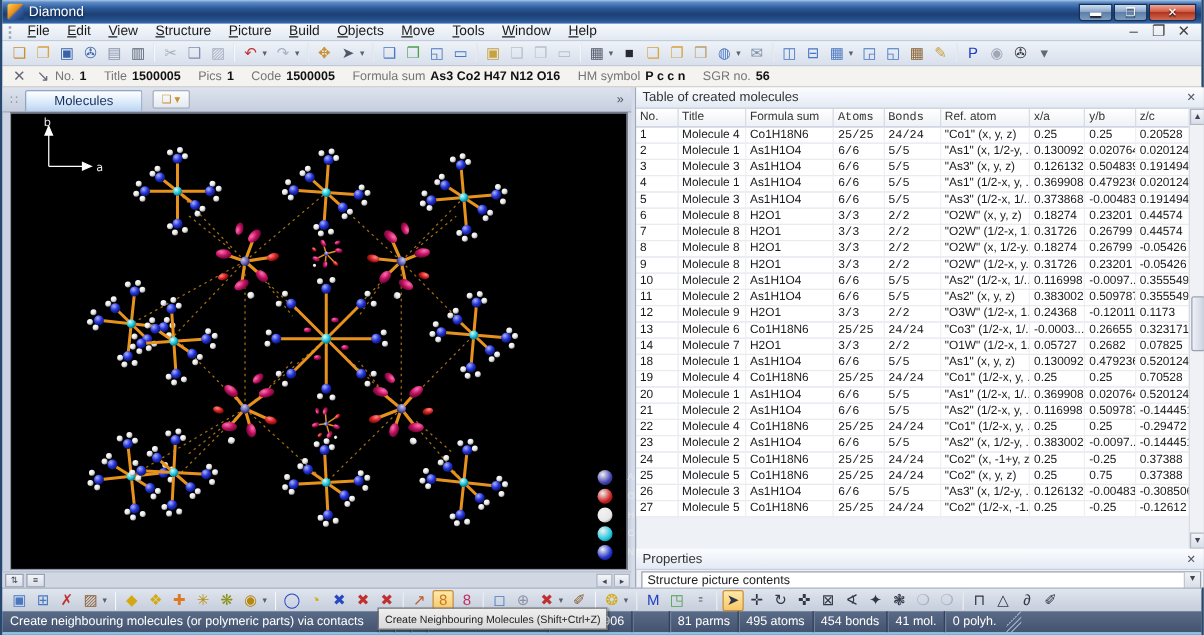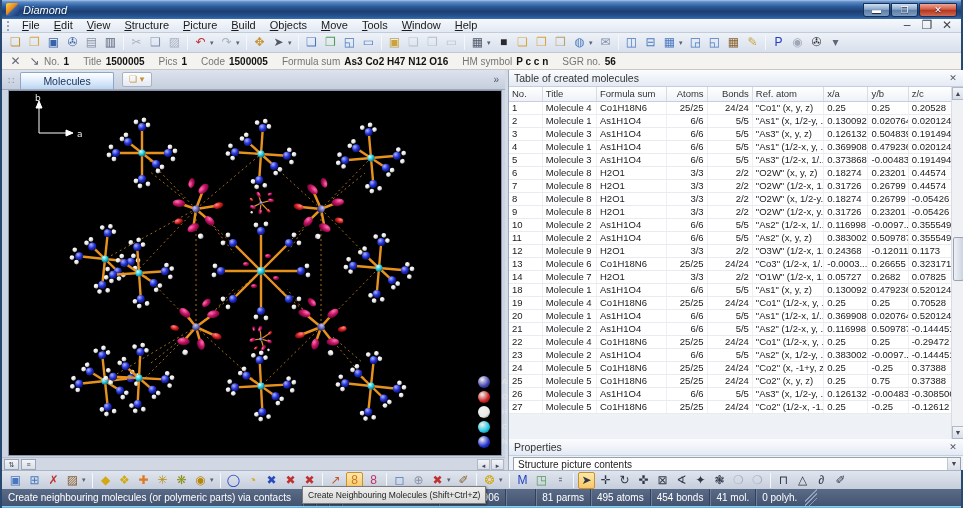--- a/index.html
+++ b/index.html
@@ -5,21 +5,21 @@
   * { box-sizing: border-box; margin: 0; padding: 0; }
   html,body { width:963px; height:508px; overflow:hidden; }
   body { font-family:"Liberation Sans", sans-serif; font-size:11px; color:#222; background:#000; }
   #app { position:relative; width:963px; height:508px; background:#d6dce6; border-left:2px solid #27496f; border-right:2px solid #27496f; }
 
   
   #titlebar { position:absolute; left:0; top:0; width:100%; height:19px;
     background:linear-gradient(#a9c6e8 0%,#5d8bc6 10%,#2b5a9b 35%,#1d3f72 60%,#25538f 85%,#3a6db1 100%);
     display:flex; align-items:center; padding:0 4px; color:#fff; }
   #app-icon { width:13px; height:13px; margin-right:4px; background:linear-gradient(135deg,#ffd24a 0%,#e88a1a 45%,#3a62a8 55%,#16396b 100%); border-radius:2px; }
-  #title-text { font-size:11px; text-shadow:0 1px 2px #0a2040;font-style:italic; }
+  #title-text { font-size:11px; text-shadow:0 1px 2px #0a2040; }
   .win-btns { margin-left:auto; display:flex; gap:1px; padding-top:0px; }
   .win-btn { width:27px; height:14px; border:1px solid #163055; border-radius:0 0 3px 3px; font-size:9px; line-height:12px; text-align:center; color:#fff;
     background:linear-gradient(#cfe0f2,#8aa6c8 45%,#5d7fa8 50%,#7e9cc0); text-shadow:0 1px 1px #223; }
   .win-btn.close { background:linear-gradient(#f0a898,#d05a42 45%,#b03420 50%,#d06a50); width:38px; }
 
   
   #menubar { position:absolute; left:0; top:19px; width:100%; height:14px; background:linear-gradient(#f6f9fc,#e2e9f3); border-bottom:1px solid #c4ccd8; display:flex; align-items:center; padding-left:3px; }
   #menu-grip { width:4px; height:10px; border-left:2px dotted #9aa6b8; margin:0 4px 0 2px; }
   .menu-item { padding:0 7px; font-size:11px; color:#1a1a1a; line-height:13px; }
   .menu-item::first-letter { text-decoration:underline; }
@@ -57,21 +57,21 @@
   #hs-track { flex:1; }
   .hs-arrow { width:13px; height:11px; font-size:7px; text-align:center; line-height:11px; color:#445; border:1px solid #b0b8c6; background:linear-gradient(#f2f5f9,#d8dee8); margin-right:1px; }
 
   
   #right-panel { position:absolute; left:506px; top:70px; width:457px; height:400px; background:#eef1f6; border-left:1px solid #9aa8c0; }
   .pane-header { height:17px; background:linear-gradient(#fbfcfe,#e4eaf4); border-bottom:1px solid #c5cedd; display:flex; align-items:center; padding:0 5px; font-size:10.5px; color:#333; }
   .pane-close { margin-left:auto; color:#556; font-size:9px; width:14px; text-align:center; }
   #mol-table { border-collapse:collapse; table-layout:fixed; width:443px; font-size:9.5px; }
   #mol-table th { font-weight:normal; text-align:left; height:14px; background:linear-gradient(#ffffff,#eef1f6); border-right:1px solid #d8dce4; border-bottom:1px solid #c8cedd; padding:0 3px; color:#333; overflow:hidden; white-space:nowrap; }
   #mol-table td { height:13px; border-right:1px solid #eef0f4; border-bottom:1px solid #e9ebef; padding:0 3px; color:#1a1a1a; overflow:hidden; white-space:nowrap; background:#fff; }
-  #mol-table th.r, #mol-table td.r { text-align:right; }
+  #mol-table th.r, #mol-table td.r { text-align:left;font-family:Liberation Mono, monospace; }
   #vscroll { position:absolute; right:1px; top:17px; width:13px; height:352px; background:#f0f1f5; border-left:1px solid #d8dce4; }
   .vs-arrow { height:13px; font-size:7px; text-align:center; line-height:12px; color:#445; border:1px solid #b0b8c6; background:linear-gradient(#f2f5f9,#d8dee8); }
   .vs-arrow.bottom { position:absolute; bottom:0; width:100%; }
   #vs-thumb { position:absolute; top:150px; width:11px; left:1px; height:44px; border:1px solid #98a2b4; border-radius:2px; background:linear-gradient(90deg,#eef1f6,#cdd4e0); }
   #props { position:absolute; left:0; top:369px; width:456px; }
   #props-combo { margin:1px 4px; height:15px; border:1px solid #98a0ac; background:#fff; display:flex; align-items:center; font-size:10px; padding-left:4px; color:#222; }
   #props-combo .combo-arrow { margin-left:auto; width:13px; height:13px; border-left:1px solid #c0c6d0; background:linear-gradient(#f0f2f6,#d8dde6); font-size:7px; text-align:center; line-height:12px; color:#445; }
 
   
   #toolbar-bottom { position:absolute; left:0; top:470px; width:100%; height:19px; background:linear-gradient(#e0e5ee,#c6cedc); border-top:1px solid #aab4c4; display:flex; align-items:center; padding-left:4px; overflow:hidden; }

